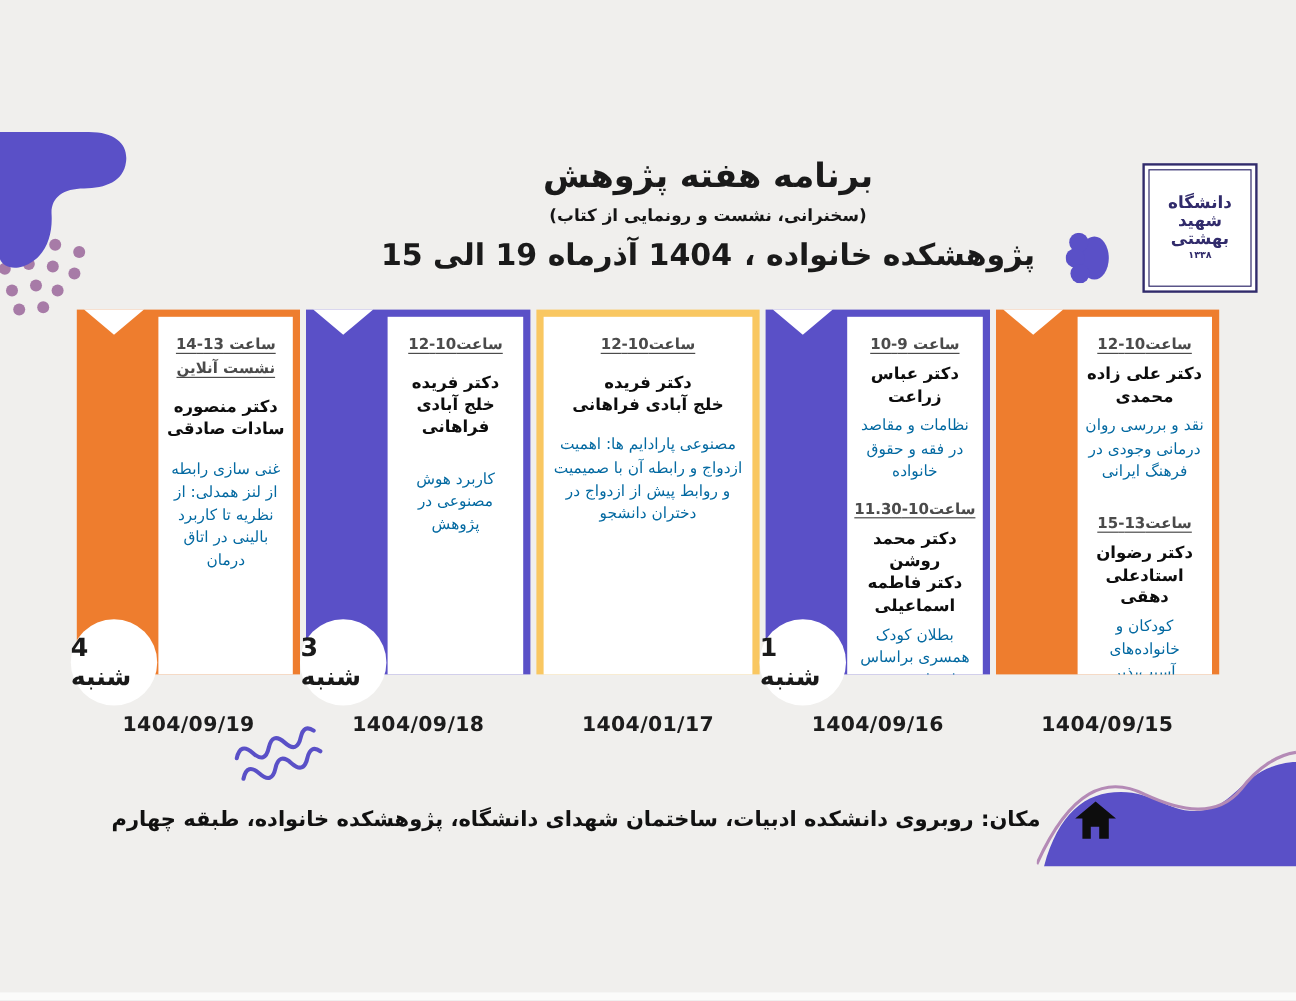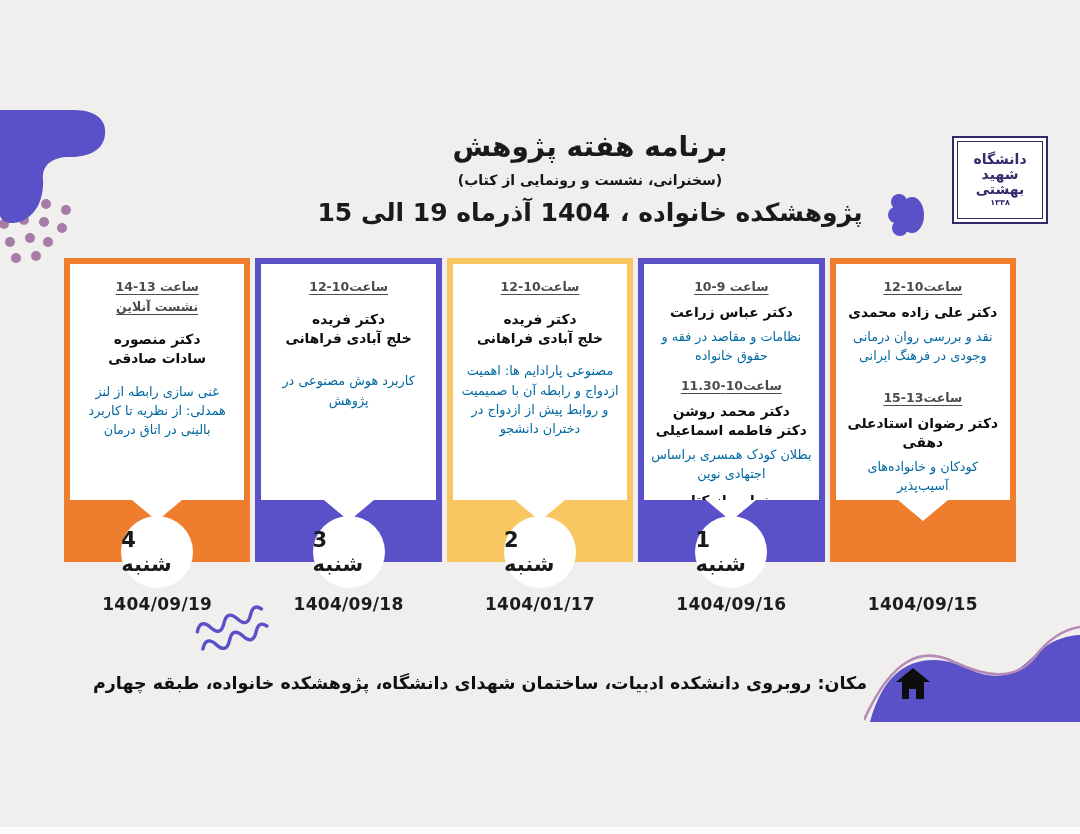--- a/index.html
+++ b/index.html
@@ -16,31 +16,31 @@
   .wave{position:absolute;bottom:112px;right:0;z-index:1;}
   .bottom-strip{position:absolute;left:0;right:0;bottom:0;height:7px;background:#fbfbfa;z-index:5;}
   .claw{position:absolute;top:194px;left:888px;z-index:2;}
   
   .header{position:absolute;top:130px;left:100px;right:0;text-align:center;z-index:3;}
   .title1{font-size:28px;font-weight:800;line-height:34px;}
   .title2{font-size:14px;font-weight:700;line-height:20px;margin-top:6px;color:#151515;}
   .title3{margin-top:6px;font-size:25px;font-weight:800;line-height:34px;
           display:flex;justify-content:center;gap:10px;direction:rtl;}
   
-  .logo{position:absolute;top:136px;right:32px;width:96px;height:88px;background:#fff;
+  .logo{position:absolute;top:136px;right:32px;width:96px;height:108px;background:#fff;
         border:2px solid var(--navy,#312b6b);box-sizing:border-box;padding:3px;z-index:3;}
   .logo-inner{border:1px solid var(--navy,#312b6b);height:100%;box-sizing:border-box;
         display:flex;flex-direction:column;align-items:center;justify-content:center;
         color:var(--navy,#312b6b);font-weight:800;line-height:1.05;}
   .logo-line{font-size:14px;}
   .logo-year{font-size:8px;margin-top:3px;letter-spacing:1px;}
   
   .cards{position:absolute;top:258px;left:64px;right:64px;display:flex;gap:5px;z-index:2;}
   .col{flex:1;display:flex;flex-direction:column;min-width:0;}
-  .card{height:304px;display:flex;flex-direction:column;background:var(--c);}
+  .card{height:304px;display:flex;flex-direction:row;background:var(--c);}
   .c-orange{--c:var(--orange,#ee7d2e);}
   .c-purple{--c:var(--purple,#5a50c7);}
   .c-yellow{--c:var(--yellow,#f9c761);}
   .card-white{flex:1;margin:6px 6px 0;background:#fff;padding:12px 5px 4px;text-align:center;overflow:hidden;}
   .card-foot{flex:0 0 62px;position:relative;}
   .notch{position:absolute;top:0;left:50%;transform:translateX(-50%);width:0;height:0;
          border-left:25px solid transparent;border-right:25px solid transparent;border-top:21px solid #fff;}
   .day-circle{position:absolute;bottom:-26px;left:50%;transform:translateX(-50%);
          width:72px;height:72px;border-radius:50%;background:#fff;z-index:3;
          display:flex;align-items:center;justify-content:center;font-weight:800;font-size:21px;}
@@ -177,26 +177,20 @@
     <div class="col">
       <div class="card c-yellow">
         <div class="card-white">
           <div class="sess">
             <span class="time">ساعت10-12</span>
             <div class="speaker mt-md">دکتر فریده</div>
             <div class="speaker">خلج آبادی فراهانی</div>
             <div class="topic mt-md">مصنوعی پارادایم ها: اهمیت ازدواج و رابطه آن با صمیمیت و روابط پیش از ازدواج در دختران دانشجو</div>
           </div>
         </div>
-        <div class="card-foot">
-          <div class="notch"></div>
-          <div class="day-circle">
-            <span dir="ltr">2 شنبه</span>
-          </div>
-        </div>
       </div>
       <div class="card-date">1404/01/17</div>
     </div>
 
     <div class="col">
       <div class="card c-purple">
         <div class="card-white">
           <div class="sess">
             <span class="time">ساعت10-12</span>
             <div class="speaker mt-md">دکتر فریده</div>

